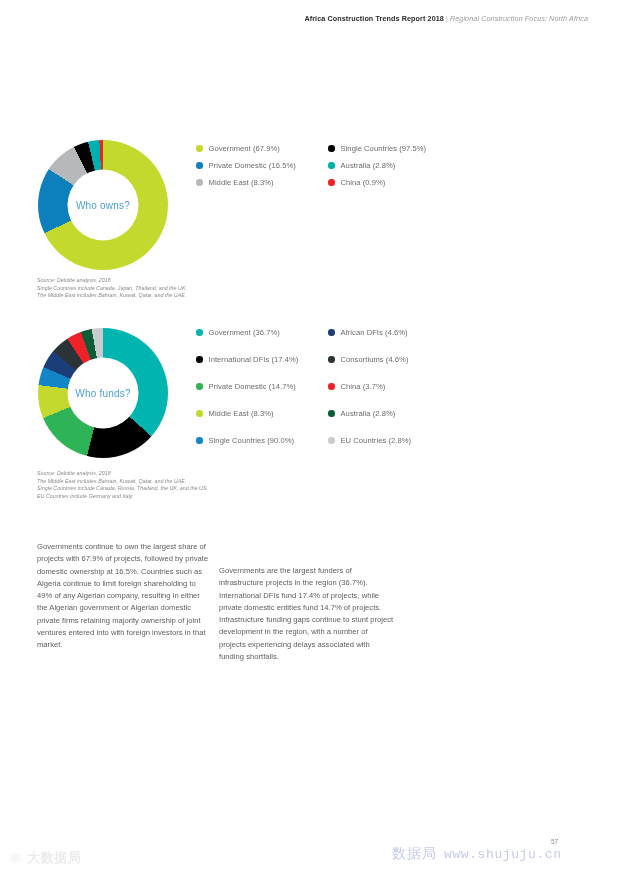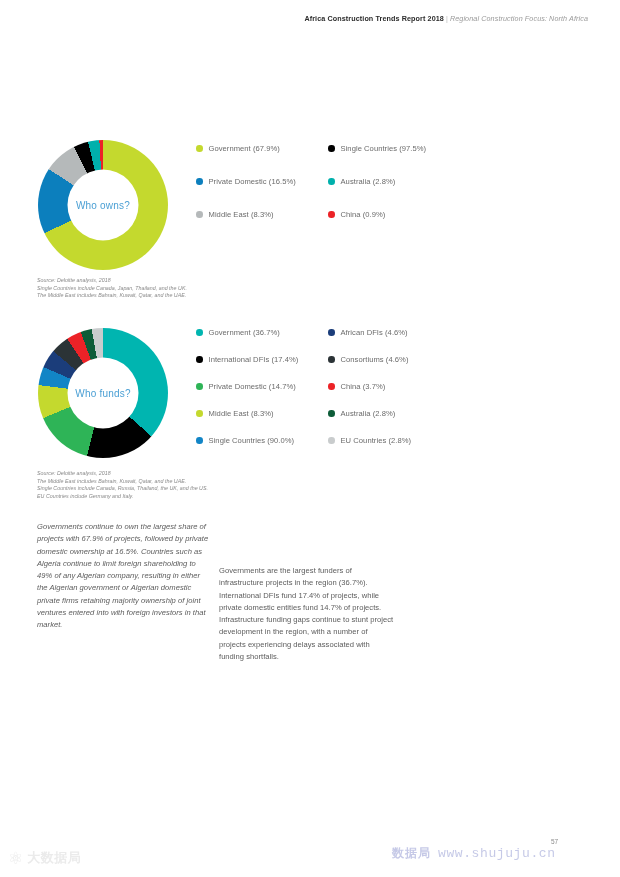--- a/index.html
+++ b/index.html
@@ -88,21 +88,21 @@
 
   
   .legend {
     position: absolute;
     left: 196px;
     top: 4px;
     display: grid;
     grid-template-columns: 132px 132px;
     column-gap: 0px;
   }
-  #legend-1 { top: 4px; row-gap: 24px; text-align: center; }
+  #legend-1 { top: 4px; row-gap: 8px; text-align: center; }
   #legend-2 { top: 0px; row-gap: 18px; }
 
   .legend-item {
     display: flex;
     align-items: center;
     font-size: 7.6px;
     color: #6b6b6b;
     white-space: nowrap;
     letter-spacing: 0.05px;
   }
@@ -131,23 +131,22 @@
   
   .body-col {
     position: absolute;
     font-size: 7.6px;
     line-height: 1.62;
     color: #5c5c5c;
     letter-spacing: 0.02px;
   }
   #body-left {
     left: 37px;
-    top: 521px;
+    top: 541px;
     width: 172px;
-    font-style: italic;
   }
   #body-right {
     left: 219px;
     top: 521px;
     width: 176px;
     margin-top: 44px;
   }
 
   
   .page-number {
@@ -161,22 +160,22 @@
     position: absolute;
     left: 392px;
     top: 845px;
     display: flex;
     align-items: baseline;
     color: #c3c7e6;
     white-space: nowrap;
     opacity: 0.95;
   }
   .watermark .wm-cn {
-    font-size: 12px;
-    font-weight: bold;
+    font-size: 14px;
+    font-weight: normal;
     letter-spacing: 1px;
   }
   .watermark .wm-url {
     font-family: "Liberation Mono", monospace;
     font-size: 13px;
     margin-left: 7px;
     letter-spacing: 0.6px;
   }
   .logo-watermark {
     position: absolute;

